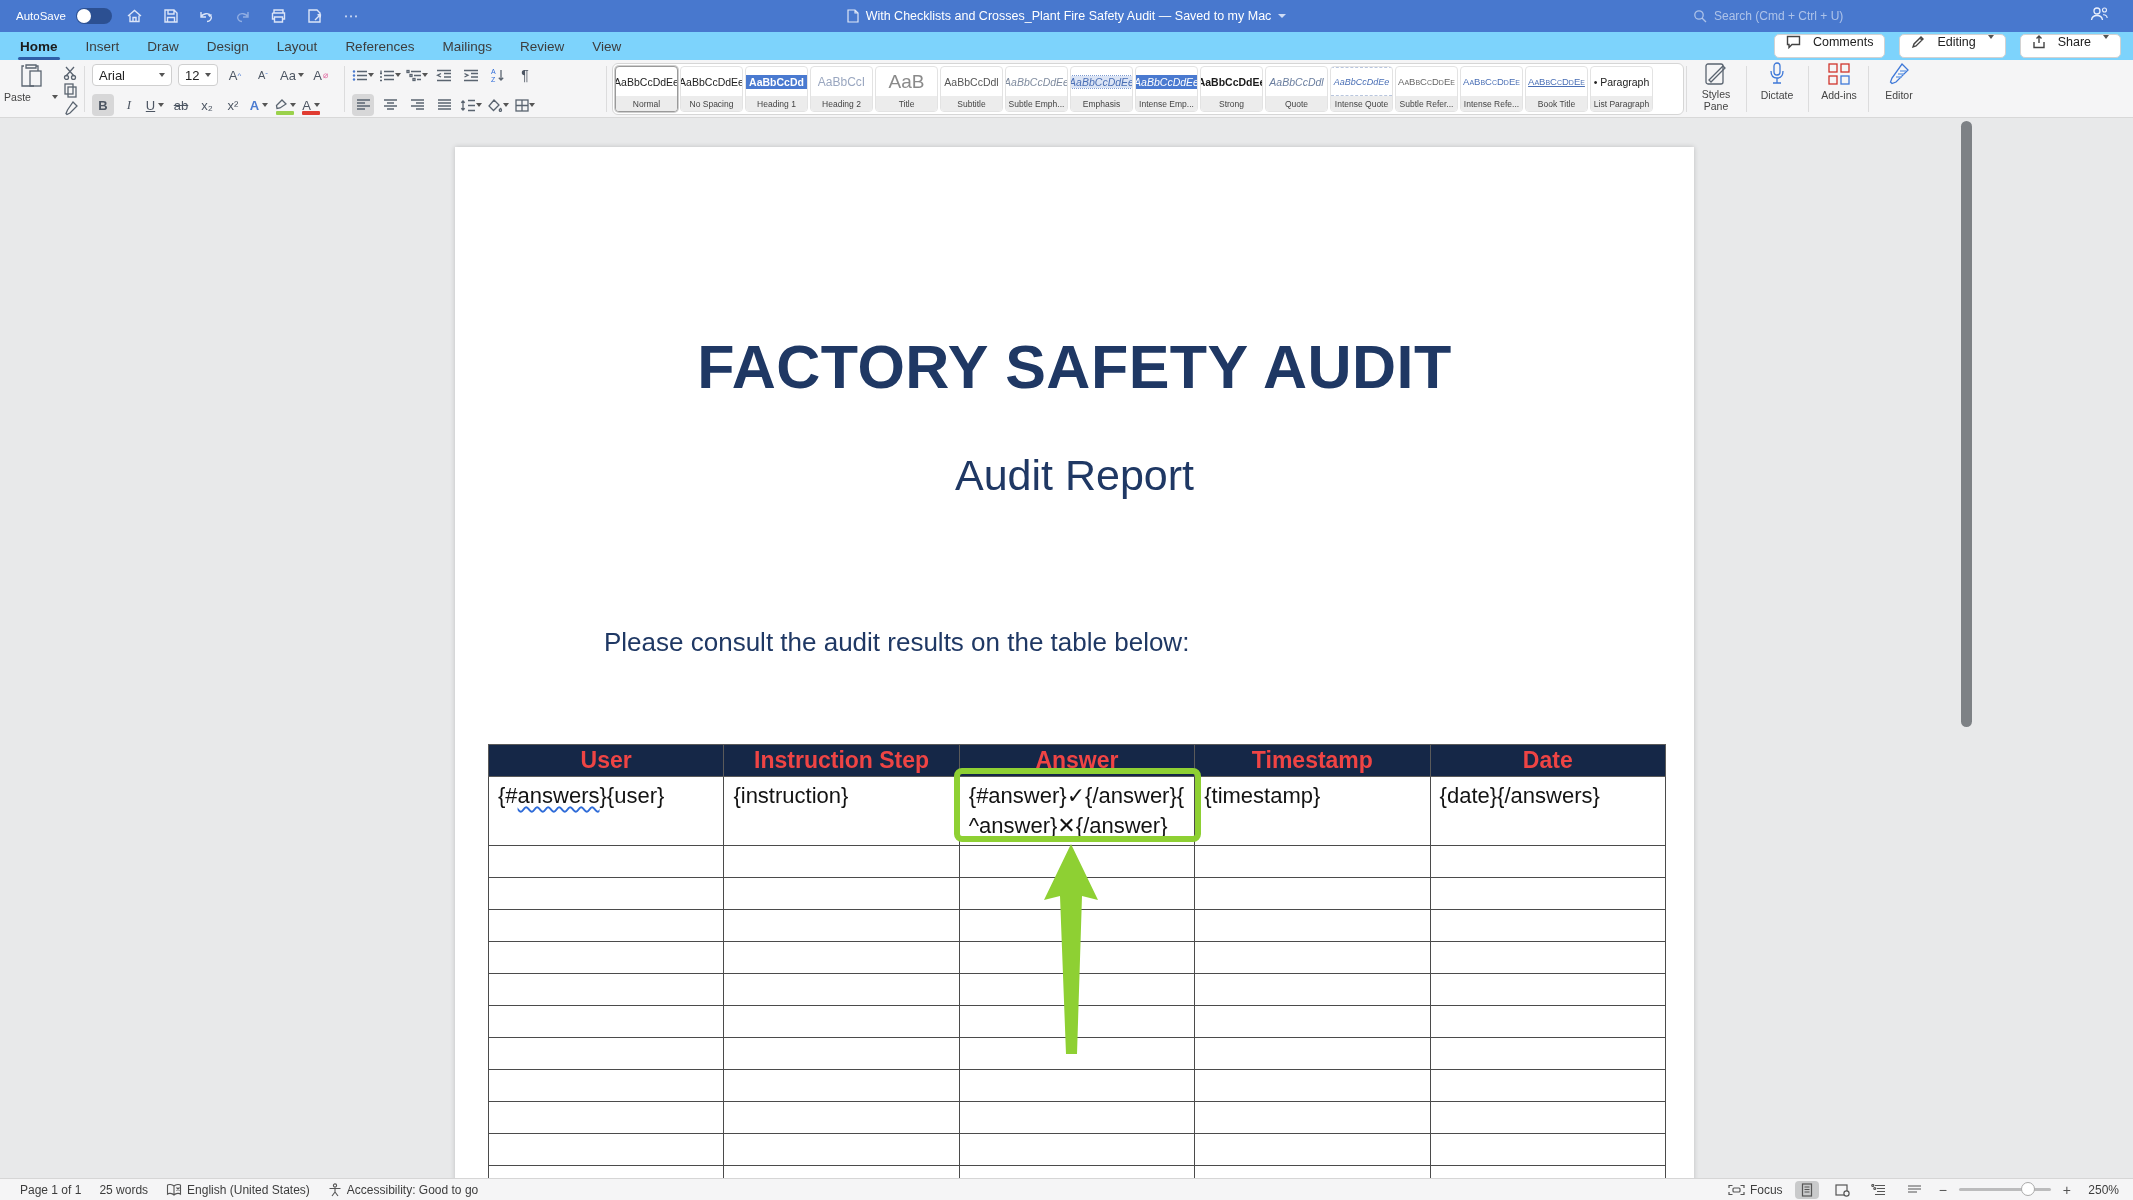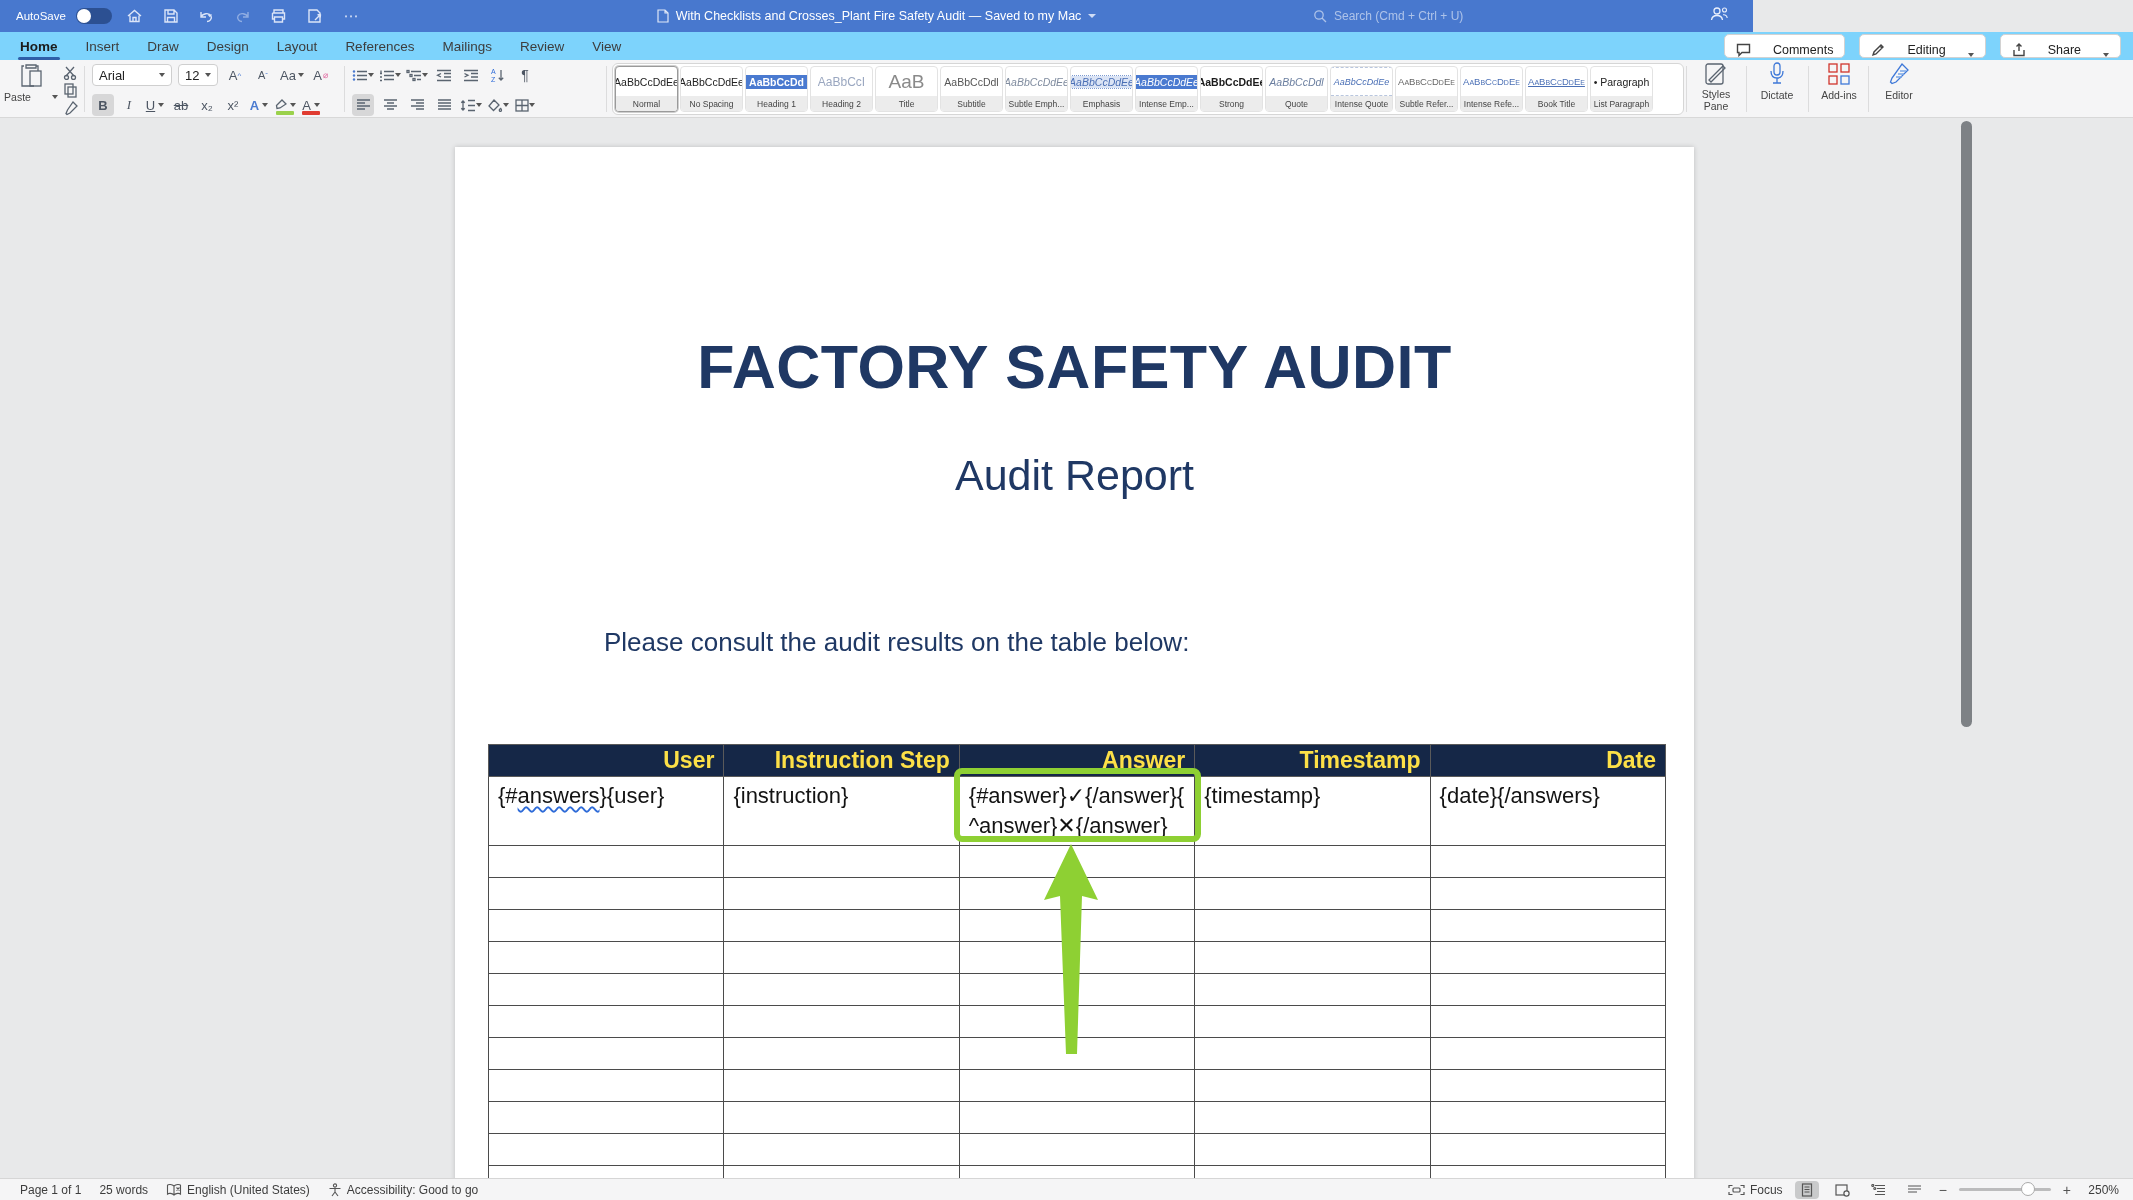--- a/index.html
+++ b/index.html
@@ -1,40 +1,40 @@
 <!DOCTYPE html>
 <html><head>
 <meta charset="utf-8">
 <style>
   * { margin:0; padding:0; box-sizing:border-box; }
   html,body { width:2133px; height:1200px; overflow:hidden; }
   body { font-family:"Liberation Sans", sans-serif; background:#e8e9ea; position:relative; color:#333; }
   svg { display:block; }
 
   
-  .titlebar { position:absolute; left:0; top:0; width:1753px; height:32px; background:var(--tb-blue,#4878ce); display:flex; align-items:center; color:#eaf0fb; }
+  .titlebar { position:absolute; left:0; top:0; width:2133px; height:32px; background:var(--tb-blue,#4878ce); display:flex; align-items:center; color:#eaf0fb; }
   .tb-left { display:flex; align-items:center; gap:10px; padding-left:16px; }
   .autosave-label { font-size:11.5px; color:#ffffff; }
   .toggle { width:36px; height:16px; border-radius:9px; background:rgba(12,30,74,.45); position:relative; }
   .toggle .knob { position:absolute; left:1px; top:1px; width:14px; height:14px; border-radius:50%; background:#fff; }
   .tb-icon { width:26px; height:22px; display:flex; align-items:center; justify-content:center; opacity:.92; }
   .tb-icon svg { stroke:#e9effc; fill:none; stroke-width:1.4; }
   .tb-title { position:absolute; left:0; right:0; top:0; height:32px; display:flex; align-items:center; justify-content:center; gap:7px; font-size:12.5px; color:#ffffff; pointer-events:none; }
   .tb-search { position:absolute; right:180px; top:6px; width:260px; height:20px; display:flex; align-items:center; gap:7px; color:rgba(255,255,255,.55); font-size:12px; }
   .tb-people { position:absolute; right:24px; top:5px; }
   .chev-dn { width:0; height:0; border-left:4px solid transparent; border-right:4px solid transparent; border-top:4px solid #cfdcf5; display:inline-block; }
 
   
   .tabrow { position:absolute; left:0; top:32px; width:2133px; height:28px; background:#7dd3fc; display:flex; align-items:center; }
   .tabs { display:flex; gap:24px; margin-left:18px; }
   .tab { font-size:13.5px; color:#3d3d3d; padding:4px 2px; position:relative; cursor:default; }
   .tab.active { color:#1b1b1b; font-weight:bold; }
   .tab.active::after { content:""; position:absolute; left:0; right:0; bottom:-2px; height:3px; border-radius:2px; background:#2f5fa8; }
   .top-actions { position:absolute; right:12px; top:2px; display:flex; gap:14px; }
-  .action-btn { height:24px; background:#fff; border:1px solid #d2d2d2; border-radius:5px; display:flex; align-items:flex-end; gap:22px; padding:0 11px; font-size:12.5px; color:#222; }
+  .action-btn { height:24px; background:#fff; border:1px solid #d2d2d2; border-radius:5px; display:flex; align-items:flex-start; gap:12px; padding:0 11px; font-size:12.5px; color:#222; }
   .action-btn svg { stroke:#444; fill:none; stroke-width:1.4; }
   .chev-sm { width:0; height:0; border-left:3.5px solid transparent; border-right:3.5px solid transparent; border-top:4px solid #555; display:inline-block; }
 
   
   .ribbon { position:absolute; left:0; top:60px; width:2133px; height:58px; background:#f5f5f6; border-bottom:1px solid #d8d8d8; }
   .rgroup { position:absolute; top:2px; height:54px; }
   .rrow { display:flex; align-items:center; gap:6px; height:26px; }
   .ricon { min-width:22px; height:22px; display:flex; align-items:center; justify-content:center; border-radius:4px; color:#4d5663; font-size:13px; }
   .ricon svg { stroke:#5a6470; fill:none; stroke-width:1.3; }
   .ricon.active { background:#d7d7d8; }
@@ -70,21 +70,21 @@
   .big-tool { display:flex; flex-direction:column; align-items:center; justify-content:flex-start; gap:3px; font-size:10.5px; color:#444; text-align:center; }
   .big-tool svg { stroke:#5a6470; fill:none; stroke-width:1.3; }
 
   
   .doc-area { position:absolute; left:14px; top:119px; width:1962px; height:1059px; background:#e8e9ea; overflow:hidden;text-decoration:underline; }
   .page { position:absolute; left:441px; top:28px; width:1239px; height:1400px; background:#ffffff; box-shadow:0 0 5px rgba(0,0,0,.18); }
   .doc-title { position:absolute; top:185px; left:0; width:100%; text-align:center; font-size:61px; font-weight:bold; color:var(--navy,#1f3864); letter-spacing:.5px; }
   .doc-subtitle { position:absolute; top:304px; left:0; width:100%; text-align:center; font-size:43px; color:var(--navy,#1f3864); }
   .doc-intro { position:absolute; top:480px; left:149px; font-size:26px; color:var(--navy,#1f3864); }
   .audit-table { position:absolute; top:597px; left:33px; width:1178px; border-collapse:collapse; table-layout:fixed; }
-  .audit-table th { background:#152747; color:#fde047; font-size:23px; font-weight:bold; text-align:right; padding:2px 9px; height:30px; border:1px solid #5a5a5a; }
+  .audit-table th { background:#152747; color:#ef4444; font-size:23px; font-weight:bold; text-align:center; padding:2px 9px; height:30px; border:1px solid #5a5a5a; }
   .audit-table td { border:1px solid #4b4b4b; font-size:22px; color:#131313; vertical-align:top; padding:4px 9px; }
   .audit-table tr.data-row td { height:62px; line-height:30px; }
   .audit-table tr.empty-row td { height:32px; }
   .wavy { text-decoration:underline; text-decoration-style:wavy; text-decoration-color:#2e6bd8; text-decoration-thickness:2px; text-underline-offset:3px; }
   .green-box { position:absolute; left:499px; top:621px; width:247px; height:74px; border:6px solid var(--green,#8ed033); border-radius:8px; pointer-events:none; }
   .green-arrow { position:absolute; left:575px; top:697px; pointer-events:none; }
   .scroll-thumb { position:absolute; right:4px; top:2px; width:11px; height:606px; background:#7d8185; border-radius:6px; }
 
   
   .statusbar { position:absolute; left:0; top:1178px; width:2133px; height:22px; background:#f5f5f6; border-top:1px solid #d6d6d6; display:flex; align-items:center; font-size:12px; color:#3d3d3d; }

